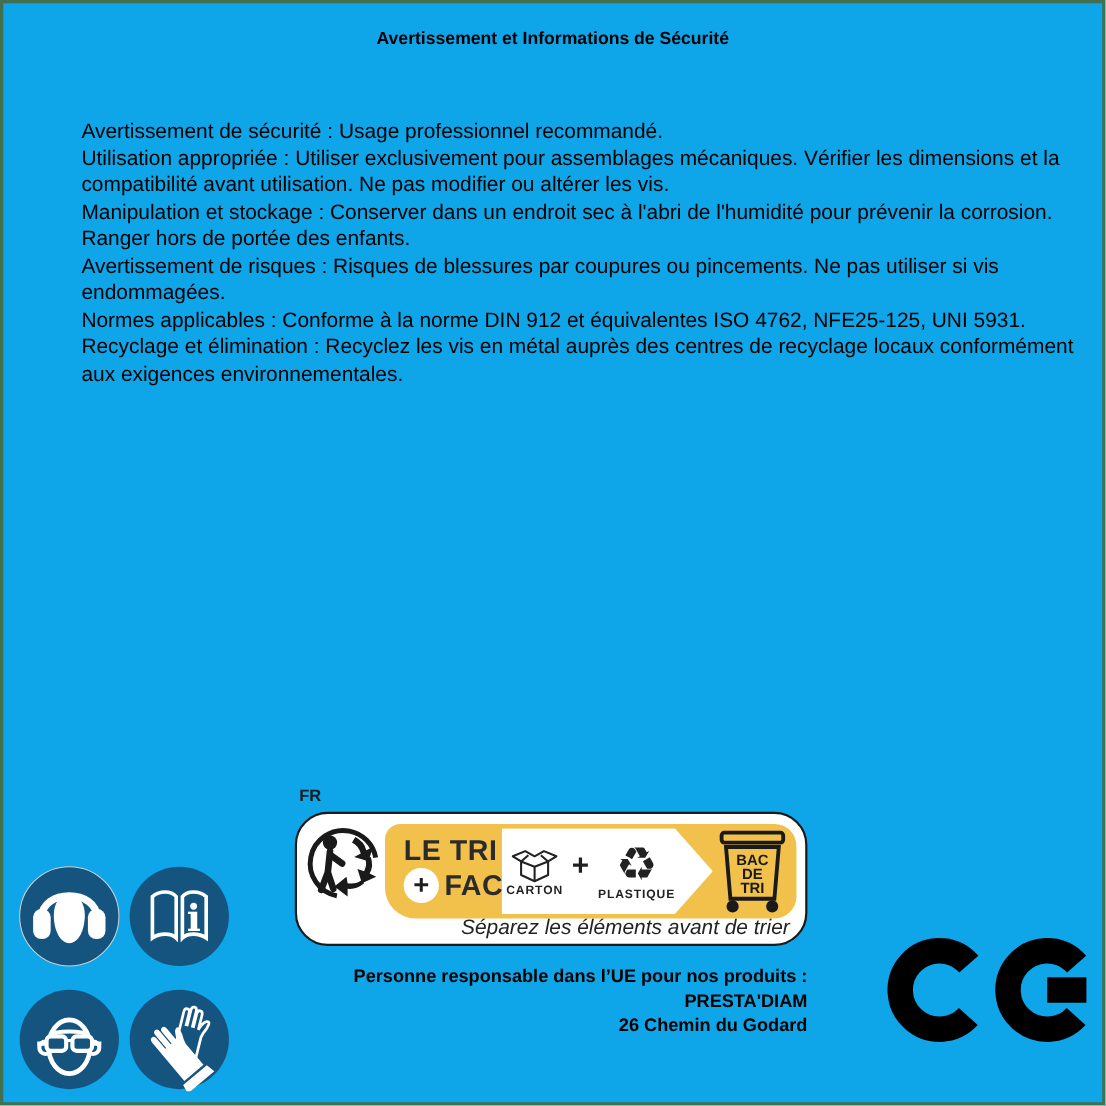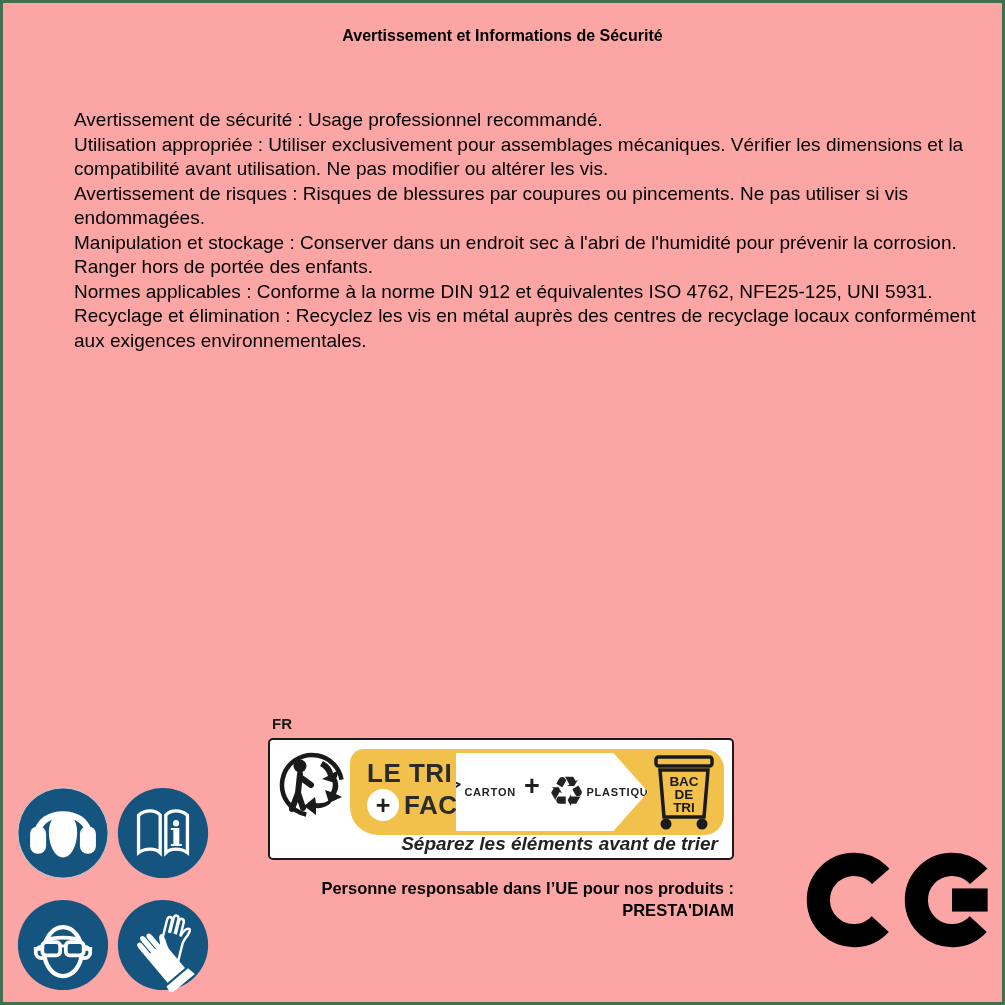--- a/index.html
+++ b/index.html
@@ -1,18 +1,18 @@
 <!DOCTYPE html>
 <html><head>
 <meta charset="utf-8">
 <style>
   html,body{margin:0;padding:0;background:#ffffff;}
   .page{
     position:relative;width:1005px;height:1005px;box-sizing:border-box;
-    border:3px solid #426F50;background:#fca5a5;overflow:hidden;
+    border:3px solid #426F50;background:#0ea5e9;overflow:hidden;
     font-family:"Liberation Sans",sans-serif;color:#000;
   }
   .doc-title{
     position:absolute;top:24px;left:0;width:100%;text-align:center;
     font-size:16px;font-weight:bold;
   }
   .safety-text{
     position:absolute;left:71px;top:85px;width:908px;
     font-size:19px;line-height:24.5px;margin-top:20px;
   }
@@ -20,21 +20,21 @@
   
   .picto-grid{
     position:absolute;left:13px;top:783px;
     display:grid;grid-template-columns:94px 94px;grid-auto-rows:94px;gap:18px 6px;
   }
   .picto{width:94px;height:94px;display:block;}
   
   .fr-code{position:absolute;left:269px;top:712px;font-size:15px;font-weight:bold;color:#1a1a1a;}
   .tri-box{
     position:absolute;left:265px;top:735px;width:466px;height:122px;
-    box-sizing:border-box;border:2px solid #1a1a1a;border-radius:5px;background:#fff;
+    box-sizing:border-box;border:2px solid #1a1a1a;border-radius:30px;background:#fff;
   }
   .triman{position:absolute;left:8px;top:7px;width:72px;height:76px;}
   .tri-yellow{
     position:absolute;left:80px;top:9px;width:374px;height:86px;
     background:#F2C14B;border-radius:14px 20px 20px 28px;
   }
   .tri-headline{position:absolute;left:17px;top:10px;color:#2b2b2b;}
   .tri-headline .l1{font-size:26px;font-weight:800;letter-spacing:.5px;line-height:28px;}
   .tri-headline .l2{display:flex;align-items:center;gap:5px;margin-top:2px;}
   .plus-circle{
@@ -42,50 +42,50 @@
     display:flex;align-items:center;justify-content:center;
     font-size:25px;font-weight:800;line-height:1;
   }
   .tri-headline .l2 .word{font-size:26px;font-weight:800;letter-spacing:.5px;}
   .tri-chevron{
     position:absolute;left:106px;top:4px;width:192px;height:78px;background:#fff;
     clip-path:polygon(0 0,82% 0,100% 50%,82% 100%,0 100%);
     display:flex;align-items:center;justify-content:center;gap:8px;
     box-sizing:border-box;padding-right:30px;
   }
-  .mat{display:flex;flex-direction:row;align-items:center;gap:1px;}
+  .mat{display:flex;flex-direction:column;align-items:center;gap:1px;}
   .mat-label{font-size:11px;font-weight:800;letter-spacing:.8px;color:#222;}
   .mat-plus{font-size:27px;font-weight:800;color:#1f1f1f;margin-top:-12px;}
   .recycle-glyph{font-size:42px;line-height:40px;color:#222;font-family:"DejaVu Sans",sans-serif;}
   .bin{position:absolute;left:303px;top:4px;width:62px;height:78px;}
   .bin text{font-family:"Liberation Sans",sans-serif;font-weight:bold;font-size:13.5px;}
   .tri-instruction{
-    position:absolute;right:14px;bottom:3px;font-size:19px;font-weight:bold;
+    position:absolute;right:14px;bottom:3px;font-size:19px;font-weight:normal;
     font-style:italic;color:#232323;white-space:nowrap;
   }
   
   .responsible{
     position:absolute;left:265px;top:874px;width:466px;text-align:right;
     font-size:16.5px;font-weight:bold;line-height:22px;
   }
   
   .ce-mark{position:absolute;left:802px;top:842px;width:196px;height:110px;}
 </style>
 </head>
 <body>
 
 <div class="page">
 
   <div class="doc-title">Avertissement et Informations de Sécurité</div>
 
   <div class="safety-text">
     <p>Avertissement de sécurité : Usage professionnel recommandé.</p>
     <p>Utilisation appropriée : Utiliser exclusivement pour assemblages mécaniques. Vérifier les dimensions et la compatibilité avant utilisation. Ne pas modifier ou altérer les vis.</p>
+    <p>Manipulation et stockage : Conserver dans un endroit sec à l'abri de l'humidité pour prévenir la corrosion. Ranger hors de portée des enfants.</p>
     <p>Avertissement de risques : Risques de blessures par coupures ou pincements. Ne pas utiliser si vis endommagées.</p>
-    <p>Manipulation et stockage : Conserver dans un endroit sec à l'abri de l'humidité pour prévenir la corrosion. Ranger hors de portée des enfants.</p>
     <p>Normes applicables : Conforme à la norme DIN 912 et équivalentes ISO 4762, NFE25-125, UNI 5931.</p>
     <p>Recyclage et élimination : Recyclez les vis en métal auprès des centres de recyclage locaux conformément aux exigences environnementales.</p>
   </div>
 
   <div class="picto-grid">
 
     <svg class="picto" viewBox="0 0 100 100">
       <circle cx="50" cy="50" r="48" fill="#165480"></circle>
       <circle cx="50" cy="50" r="48" fill="none" stroke="#cfcfcf" stroke-width="1"></circle>
       <path d="M23,52 C23,23 77,23 77,52" fill="none" stroke="#ffffff" stroke-width="7"></path>
@@ -178,20 +178,21 @@
         <text x="31" y="59" text-anchor="middle" fill="#1a1a1a">TRI</text>
       </svg>
     </div>
 
     <div class="tri-instruction">Séparez les éléments avant de trier</div>
   </div>
 
   <div class="responsible">
     <div>Personne responsable dans l’UE pour nos produits :</div>
     <div>PRESTA'DIAM</div>
+    <div>26 Chemin du Godard</div>
   </div>
 
   <svg class="ce-mark" viewBox="0 0 220 110">
     <circle cx="55" cy="55" r="40" fill="none" stroke="#000000" stroke-width="26" stroke-dasharray="192.5 58.8" transform="rotate(42.5 55 55)"></circle>
     <circle cx="165" cy="55" r="40" fill="none" stroke="#000000" stroke-width="26" stroke-dasharray="192.5 58.8" transform="rotate(42.5 165 55)"></circle>
     <rect x="165" y="42" width="40" height="26" fill="#000000"></rect>
   </svg>
 
 </div>
 

